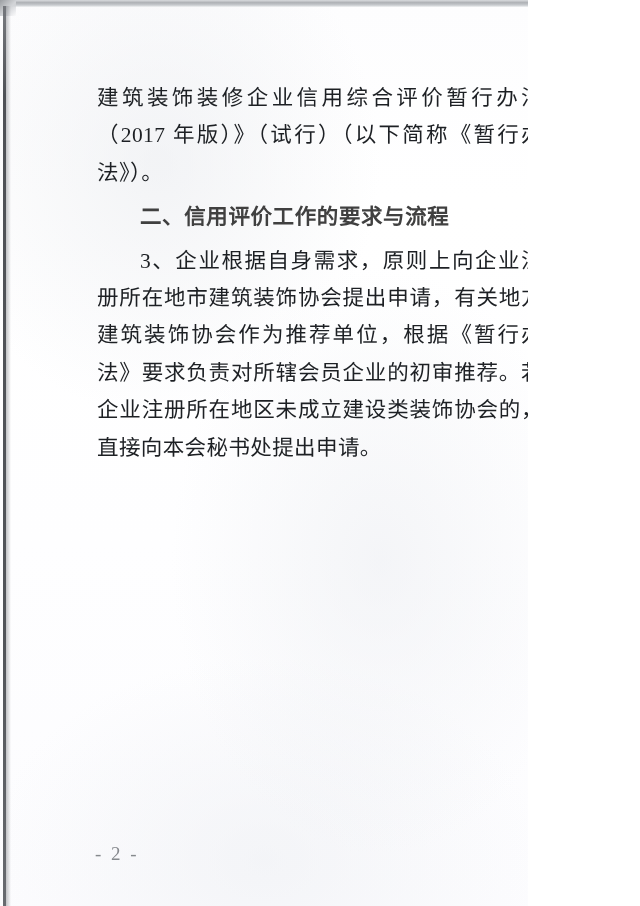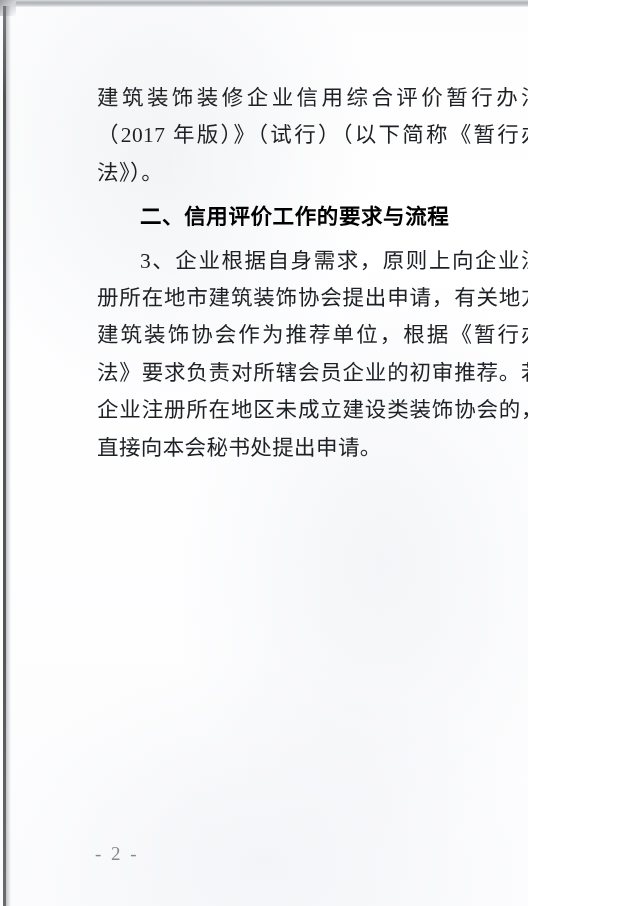--- a/index.html
+++ b/index.html
@@ -100,21 +100,21 @@
 
   .para.indent {
     text-indent: 2em;
   }
 
   .section-heading {
     margin: 7px 0 6px 0;
     font-size: 21.5px;
     line-height: 37.4px;
     font-weight: 700;
-    color: #000000;
+    color: #404040;
     text-indent: 2em;
     letter-spacing: 0.6px;
     font-family: "Liberation Sans", "DejaVu Sans", sans-serif;
   }
 
   
   .page-number {
     position: absolute;
     left: 95px;
     top: 843px;

